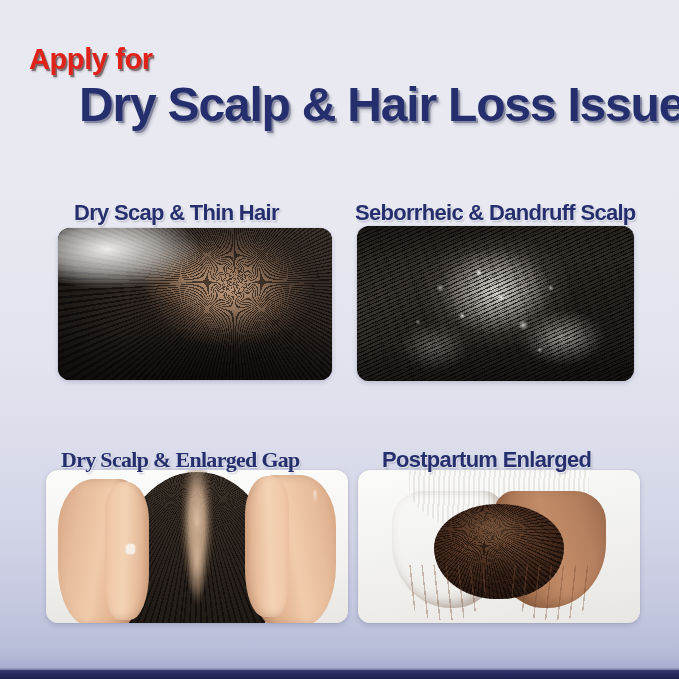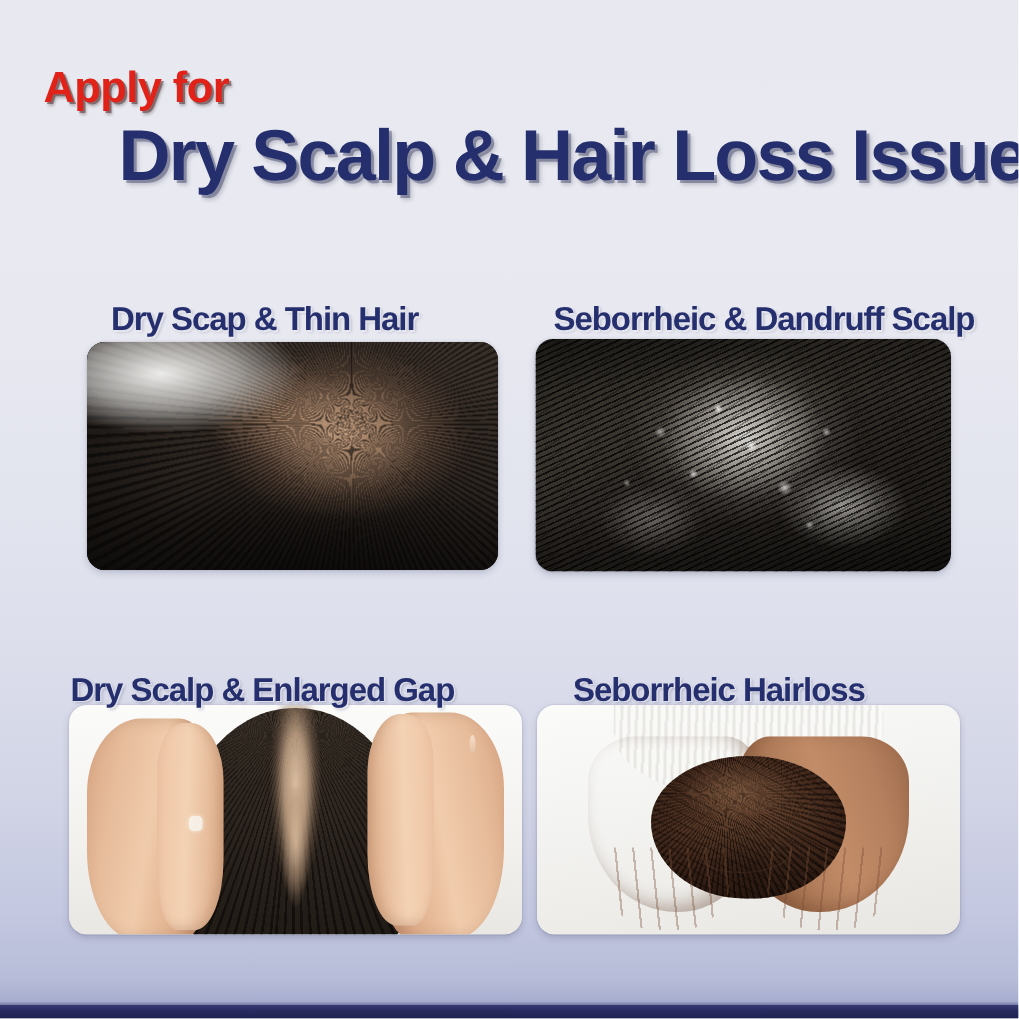--- a/index.html
+++ b/index.html
@@ -75,22 +75,22 @@
     font-weight: 700;
     letter-spacing: -0.7px;
     color: #262f6e;
     text-shadow: 1px 1px 0 rgba(255,255,255,0.55),
                  1.5px 1.5px 2px rgba(40,45,90,0.25);
     white-space: nowrap;
     z-index: 6;
   }
 
   .cap-1 { left: 74px;  top: 200px; }
-  .cap-2 { left: 369px; top: 200px; }
-  .cap-3 { left: 47px;  top: 447px; }
+  .cap-2 { left: 355px; top: 200px; }
+  .cap-3 { left: 61px;  top: 447px; font-family: Liberation Serif, serif; }
   .cap-4 { left: 382px; top: 447px; }
 
   
   .photo-card {
     position: absolute;
     border-radius: 12px;
     overflow: hidden;
     background: #d8d9e4;
     box-shadow: 0 2px 5px rgba(60,62,100,0.22),
                 0 0 1px rgba(60,62,100,0.30);
@@ -451,21 +451,21 @@
       <div class="head"></div>
       <div class="part"></div>
       <div class="part2"></div>
       <div class="hand-l"></div>
       <div class="hand-r">
         <div class="nail"></div>
       </div>
     </div>
   </div>
 
-  <div class="caption cap-4">Seborrheic Hairloss</div>
+  <div class="caption cap-4">Postpartum Enlarged</div>
 
   <div class="photo-card p4">
     <div class="scene sc4">
       <div class="sleeve"></div>
       <div class="palm-l"></div>
       <div class="palm-r"></div>
       <div class="hairball">
         <div class="wisp w1"></div>
         <div class="wisp w2"></div>
         <div class="wisp w3"></div>

